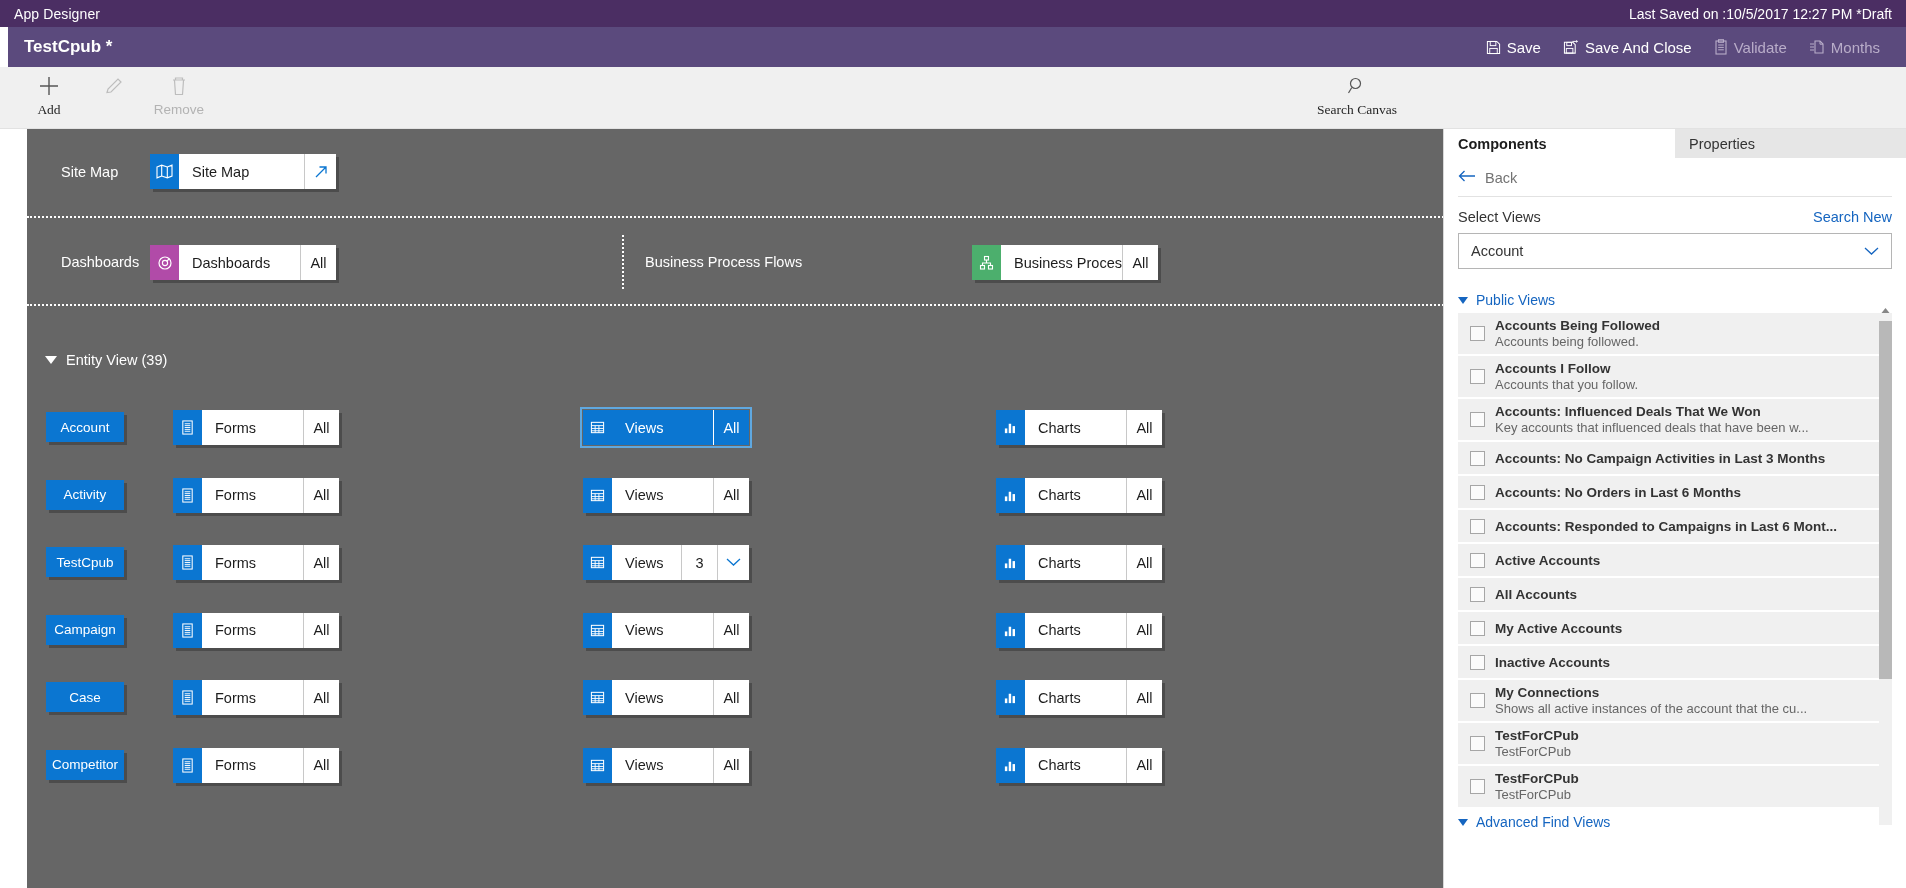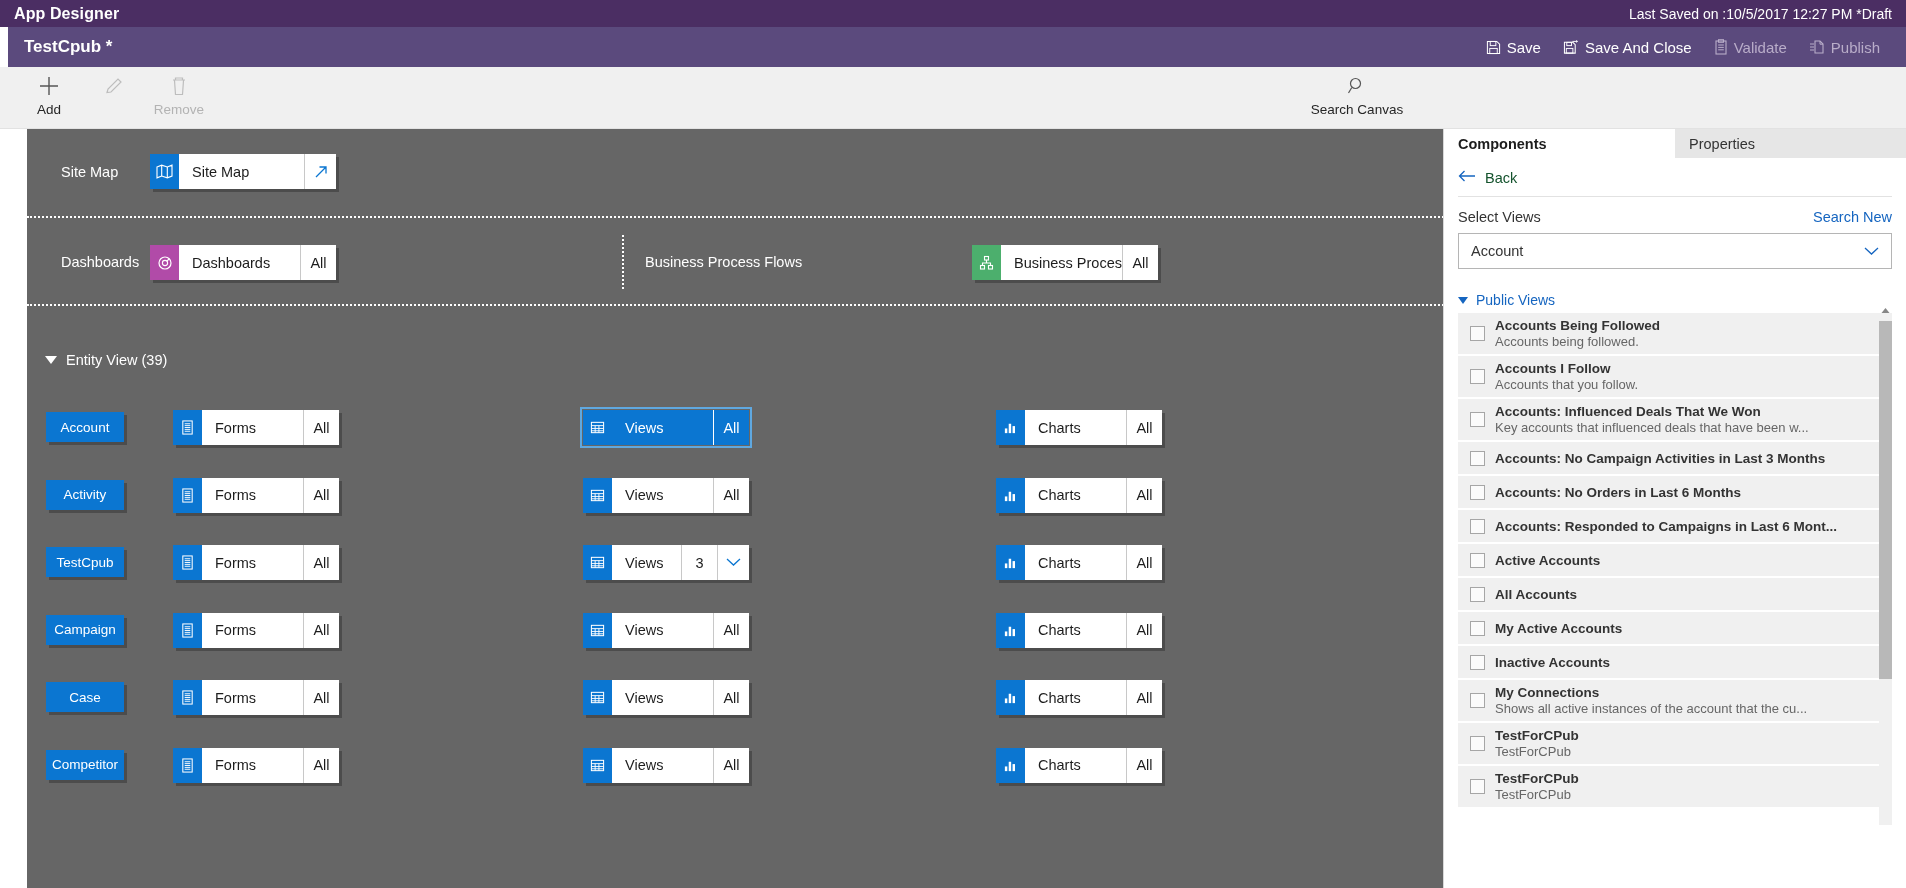--- a/index.html
+++ b/index.html
@@ -19,21 +19,21 @@
 
   
   .titlebar {
     position: absolute; left: 0; top: 0;
     width: 1906px; height: 27px;
     background: #4b2e63;
     display: flex; align-items: center;
     padding: 0 14px;
   }
   .titlebar .app-title {
-    color: #ffffff; font-size: 16px; font-weight: bold;
+    color: #ffffff; font-size: 14px; font-weight: normal;
     letter-spacing: .1px;
   }
   .titlebar .spacer { flex: 1; }
   .titlebar .lastsaved {
     color: #ffffff; font-size: 14px;
   }
 
   
   .cmdbar {
     position: absolute; left: 0; top: 27px;
@@ -63,21 +63,21 @@
     border-bottom: 1px solid #e2e2e2;
   }
   .ribbon-item {
     position: absolute; top: 6px;
     width: 74px;
     display: flex; flex-direction: column; align-items: center; gap: 3px;
     font-size: 13.5px;
     cursor: pointer;
   }
   .ribbon-item .glyph { height: 26px; display:flex; align-items:center; justify-content:center; }
-  .ribbon-item.enabled { color: #262626; }
+  .ribbon-item.enabled { color: #262626; font-family: Liberation Serif, serif; }
   .ribbon-item.disabled { color: #b3b3b3; cursor: default; }
   .ribbon-item.search { width: 120px; }
 
   
   .canvas-wrap {
     position: absolute; left: 0; top: 129px;
     width: 1436px; height: 759px;
     background: #ffffff;
     padding: 0 0 0 27px;
   }
@@ -190,21 +190,21 @@
     font-size: 14.5px; color: #1d1d1d;
     background: #ffffff; cursor: pointer;
     border-bottom: 1px solid #ffffff;
   }
   .rtab.active { font-weight: bold; background: #ffffff; }
   .rtab.inactive { background: #e6e6e6; color: #333; }
 
   .rback {
     display: flex; align-items: center; gap: 9px;
     padding: 10px 0 10px 14px;
-    color: #14532d; font-size: 14.5px; cursor: pointer;
+    color: #737373; font-size: 14.5px; cursor: pointer;
   }
   .rdivider { height: 1px; background: #e2e2e2; margin: 0 14px; }
 
   .rselect-head {
     display: flex; align-items: center;
     padding: 12px 14px 8px 14px;
   }
   .rselect-head .lbl { font-size: 14.5px; color: #333; }
   .rselect-head .spacer { flex: 1; }
   .rselect-head .create { color: #1565c0; font-size: 14.5px; cursor: pointer; }
@@ -322,21 +322,21 @@
       </div>
 
       <div class="cmd-btn disabled">
         <span>
           <svg width="16" height="16" viewBox="0 0 16 16">
               <path d="M6 2h5l3 3v9H6z" fill="none" stroke="#b9adc9" stroke-width="1.1"></path>
               <path d="M11 2v3.2h3" fill="none" stroke="#b9adc9" stroke-width="1"></path>
               <path d="M1 5h4M1 8h4M1 11h4" stroke="#b9adc9" stroke-width="1"></path>
             </svg>
         </span>
-        <span>Publish</span>
+        <span>Months</span>
       </div>
 
     </div>
   </div>
 
   <div class="ribbon">
 
     <div class="ribbon-item enabled" style="left:12px;">
       <span class="glyph">
         <svg width="24" height="24" viewBox="0 0 24 24">
@@ -780,20 +780,24 @@
               <div class="desc">TestForCPub</div>
             </div>
           </div>
           <div class="vrow">
             <div class="cbx"></div>
             <div class="txt">
               <div class="title">TestForCPub</div>
               <div class="desc">TestForCPub</div>
             </div>
           </div>
+          <div class="group-head">
+            <span class="caret-blue"></span>
+            <span>Advanced Find Views</span>
+          </div>
         </div>
       <div class="list-scroll">
         <div class="arrow-up">
           <svg width="9" height="7" viewBox="0 0 9 7">
               <path d="M0.5 6L4.5 1l4 5z" fill="#868686"></path>
             </svg>
         </div>
         <div class="thumb"></div>
       </div>
     </div>

